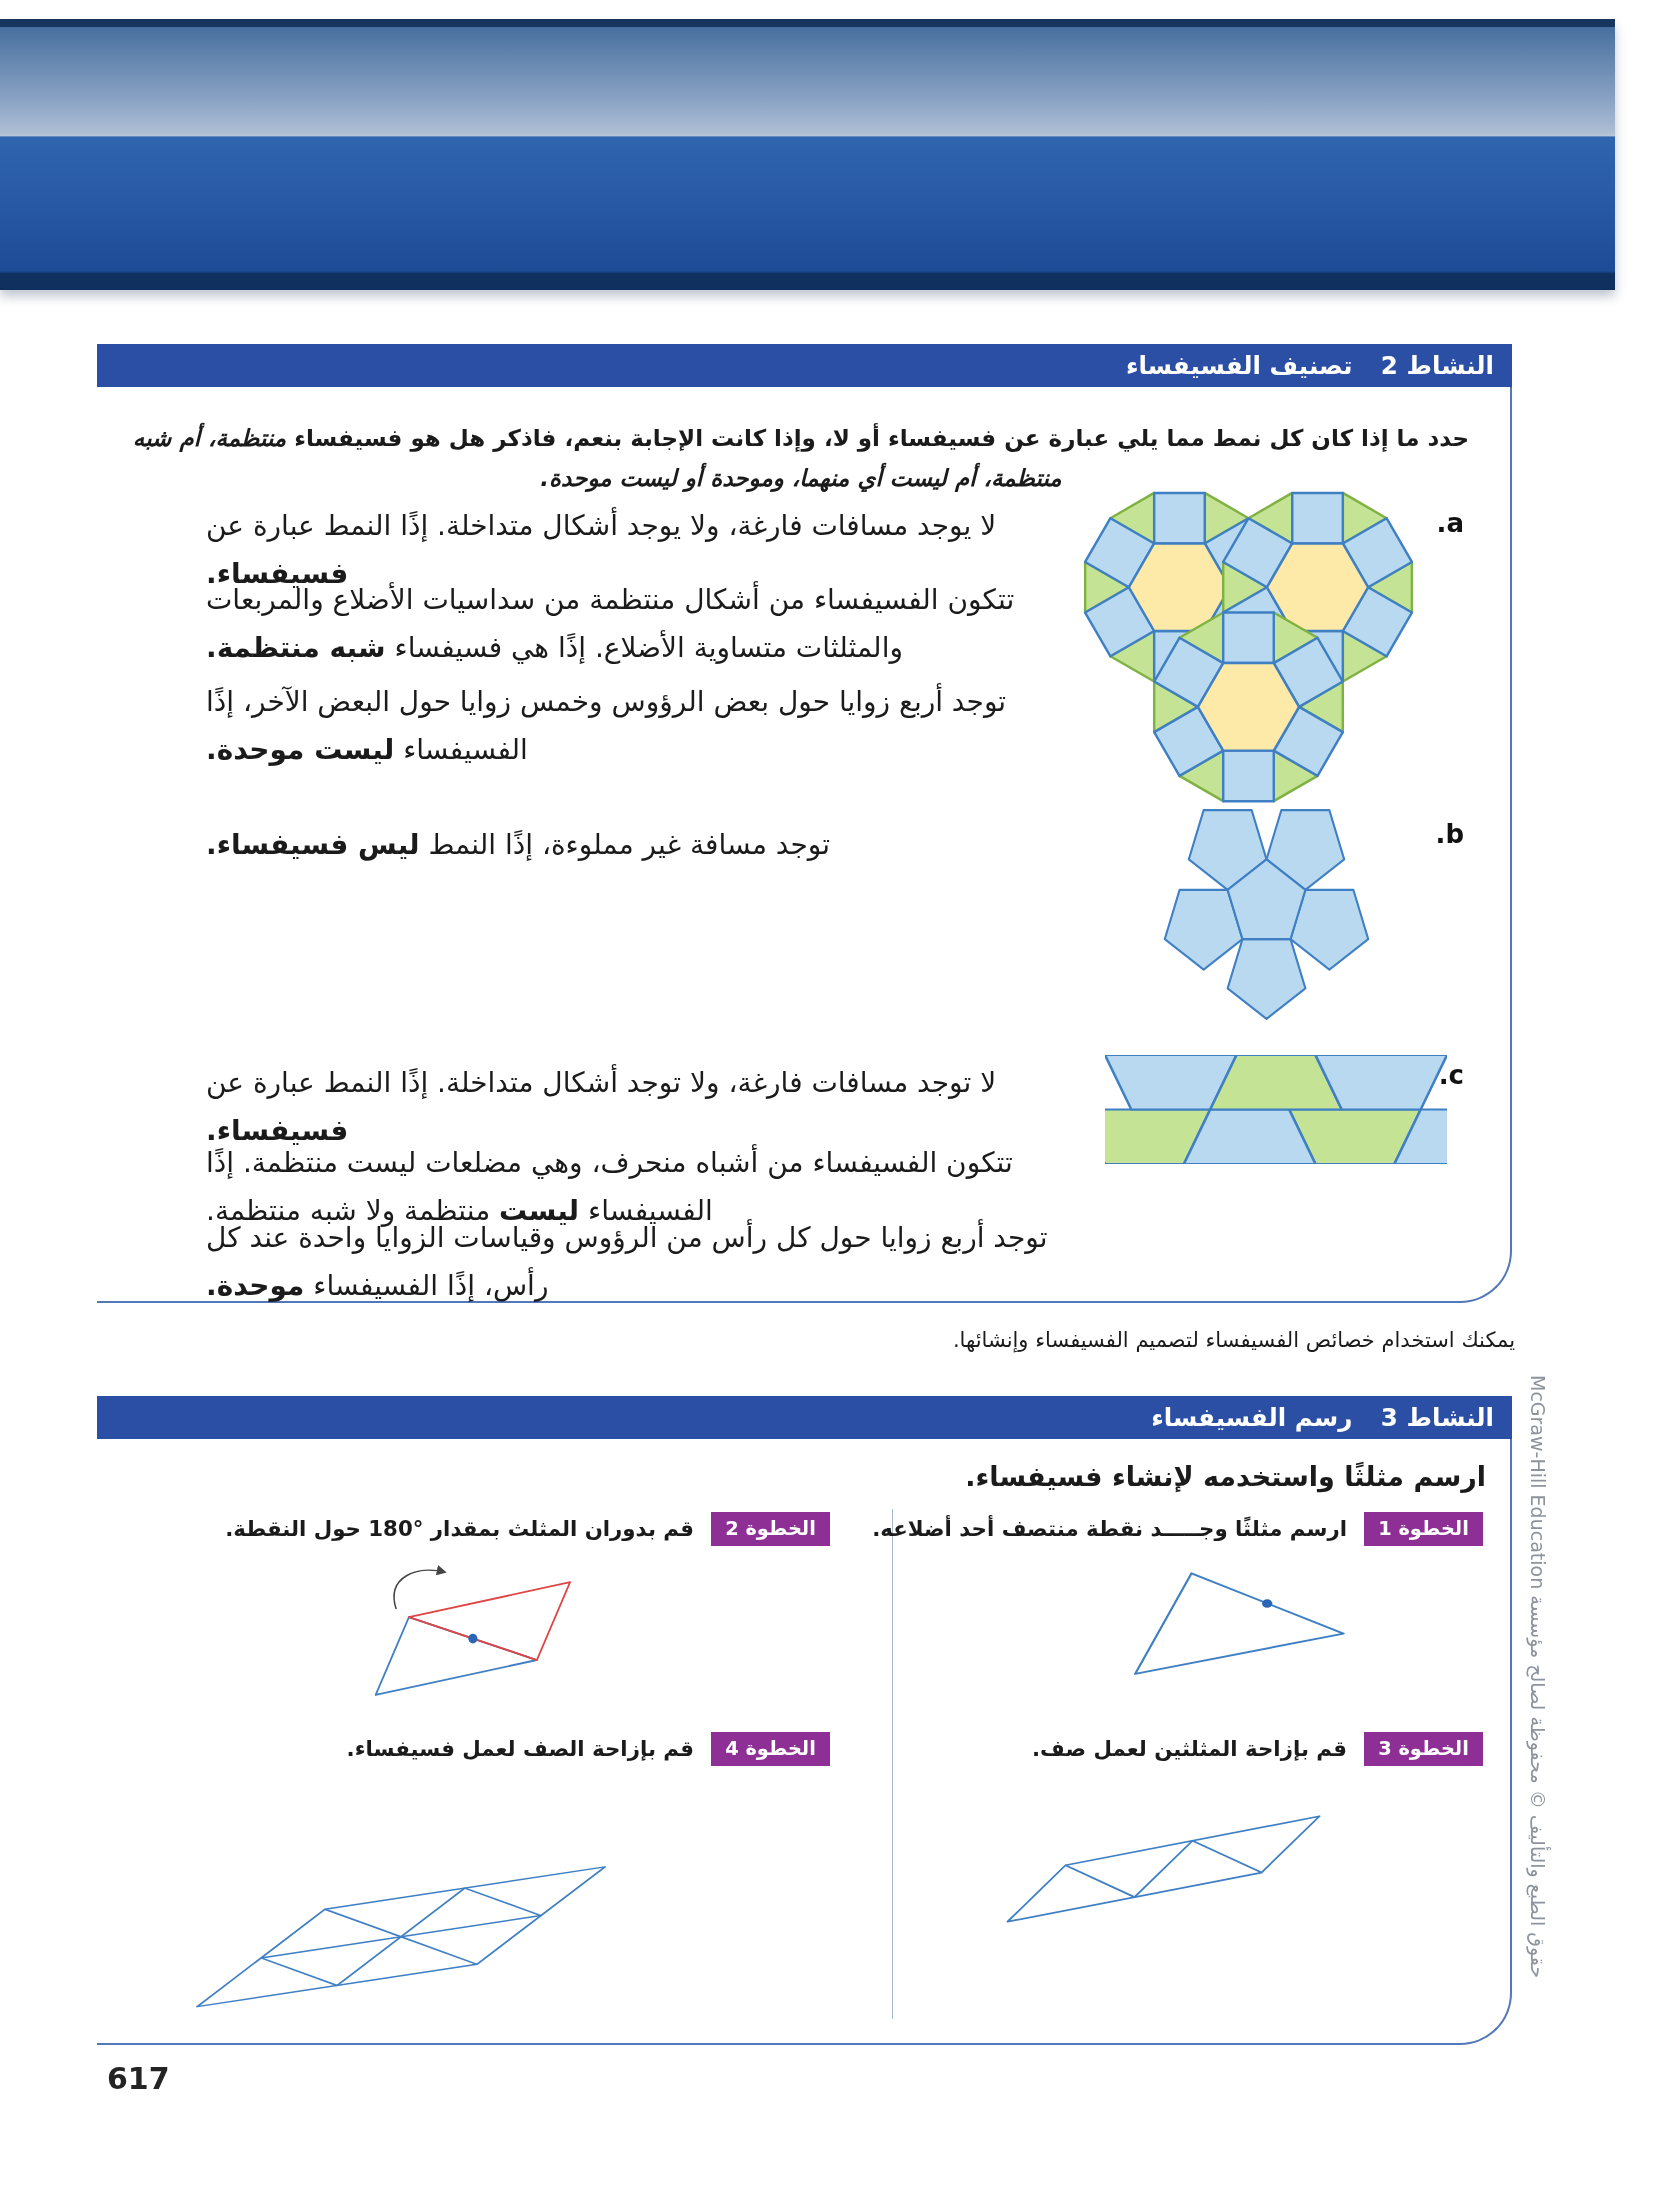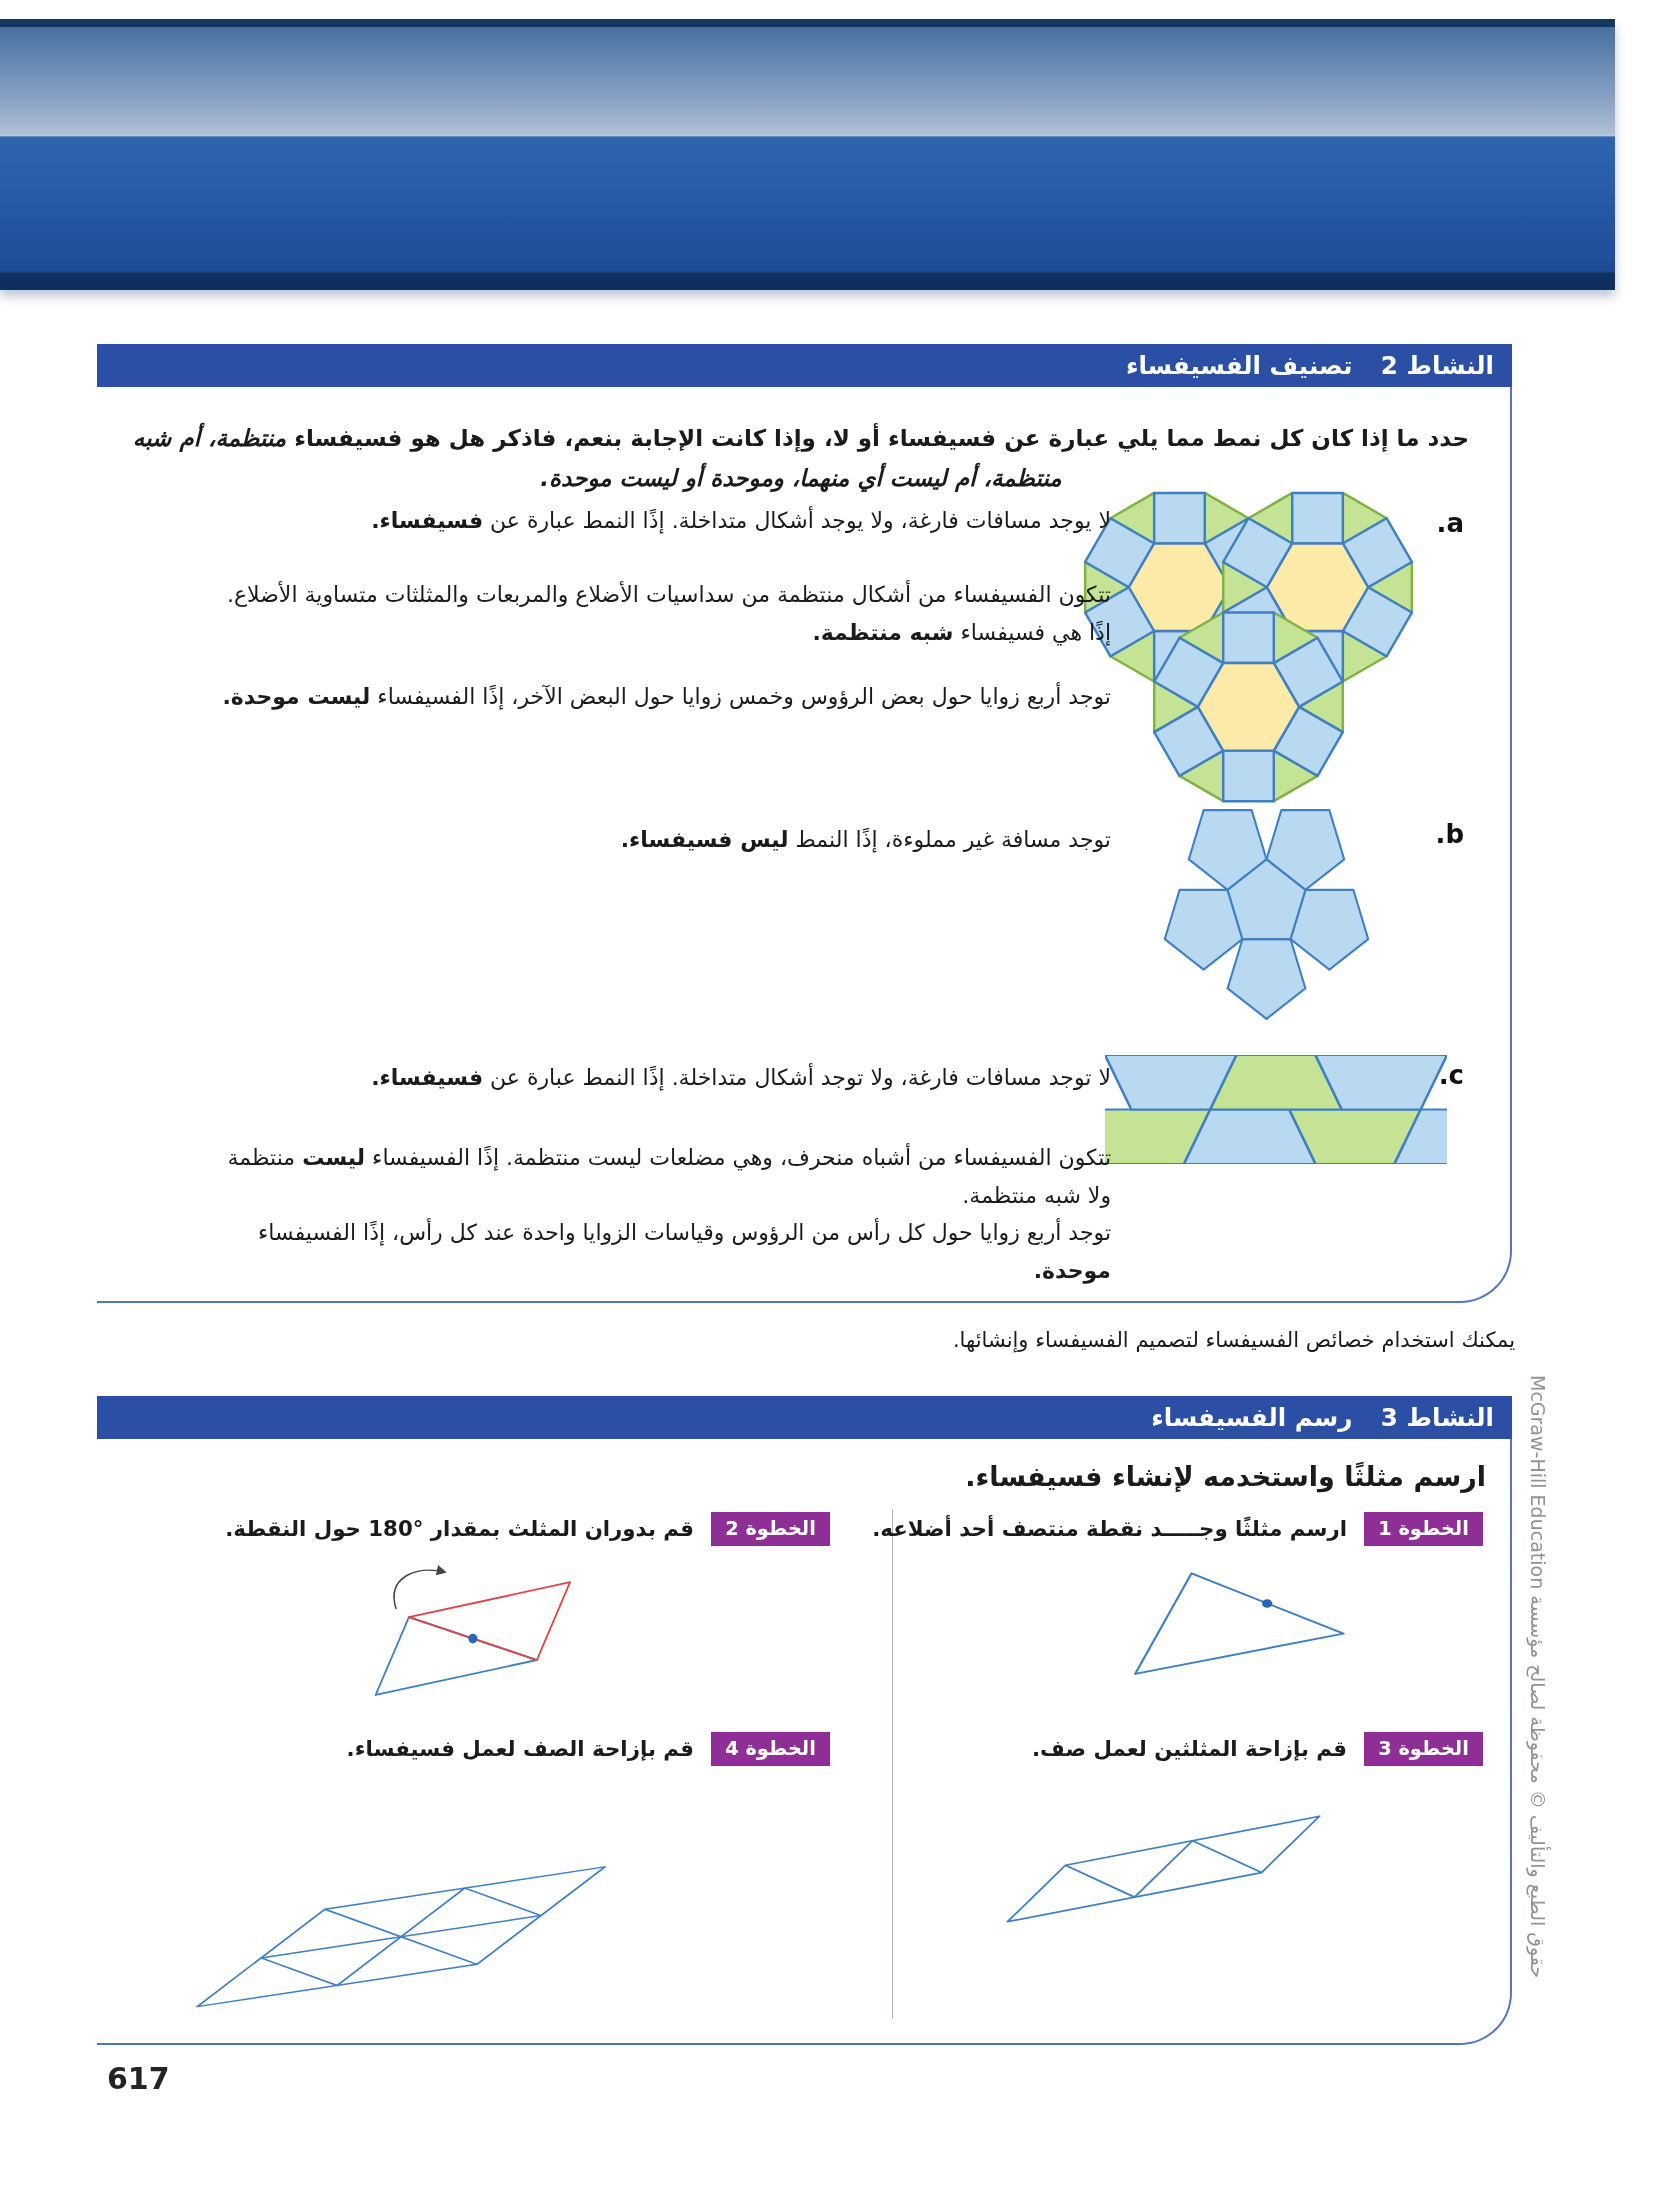--- a/index.html
+++ b/index.html
@@ -33,21 +33,21 @@
   .panel-header{
     position:absolute;top:0;right:0;left:0;height:43px;
     background:var(--c-accent,#2b4fa5);
     display:flex;align-items:center;gap:28.4px;padding:0 18px;
     color:#ffffff;font-weight:bold;font-size:24.6px;
   }
   .panel-body{position:absolute;top:43px;right:0;left:0;bottom:0;}
 
   .intro{position:absolute;top:31px;right:26px;width:1370px;margin:0;
     font-size:23px;font-weight:bold;line-height:1.75;text-align:center;}
-  .para{position:absolute;margin:0;font-size:22px;line-height:1.72;text-align:right;}
+  .para{position:absolute;margin:0;font-size:28px;line-height:1.72;text-align:left;}
   .para b{font-weight:bold;}
   .it{font-style:italic;}
   .item-label{position:absolute;font-size:26px;font-weight:bold;color:#111;}
 
   .bridge{position:absolute;top:1328px;right:139px;margin:0;font-size:21px;}
 
   .lead{position:absolute;top:65px;right:26px;margin:0;font-size:27px;font-weight:bold;}
 
   .step-line{position:absolute;display:flex;align-items:center;gap:17px;white-space:nowrap;}
   .badge{

